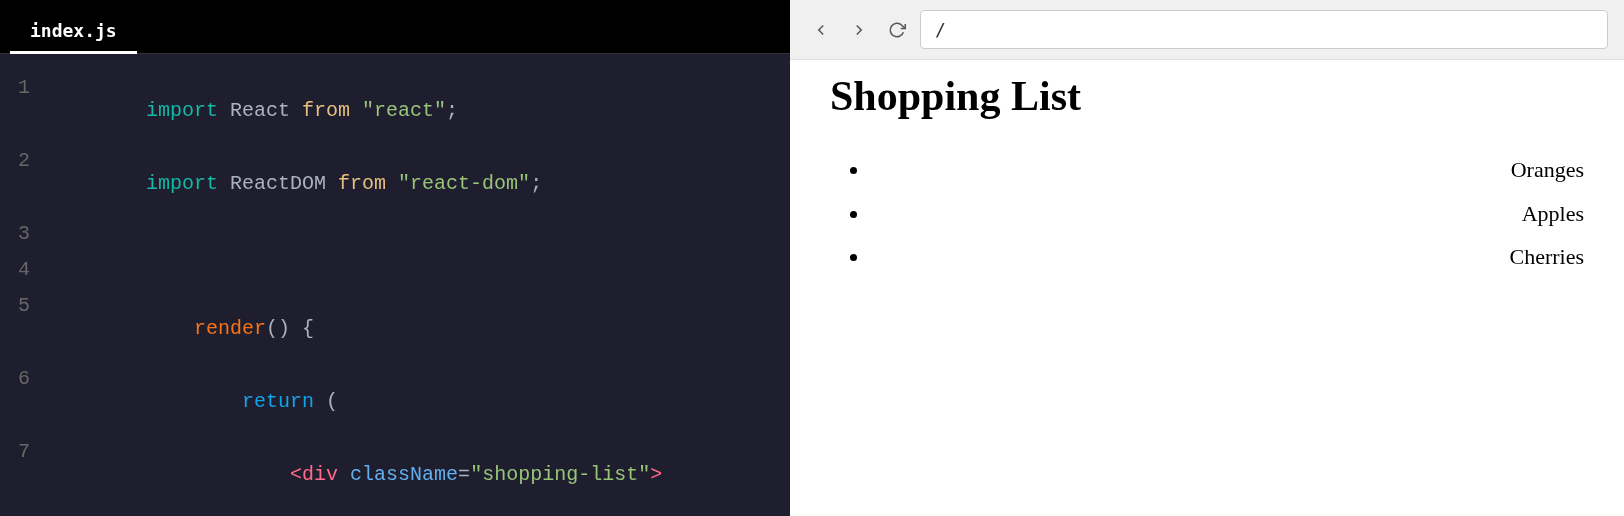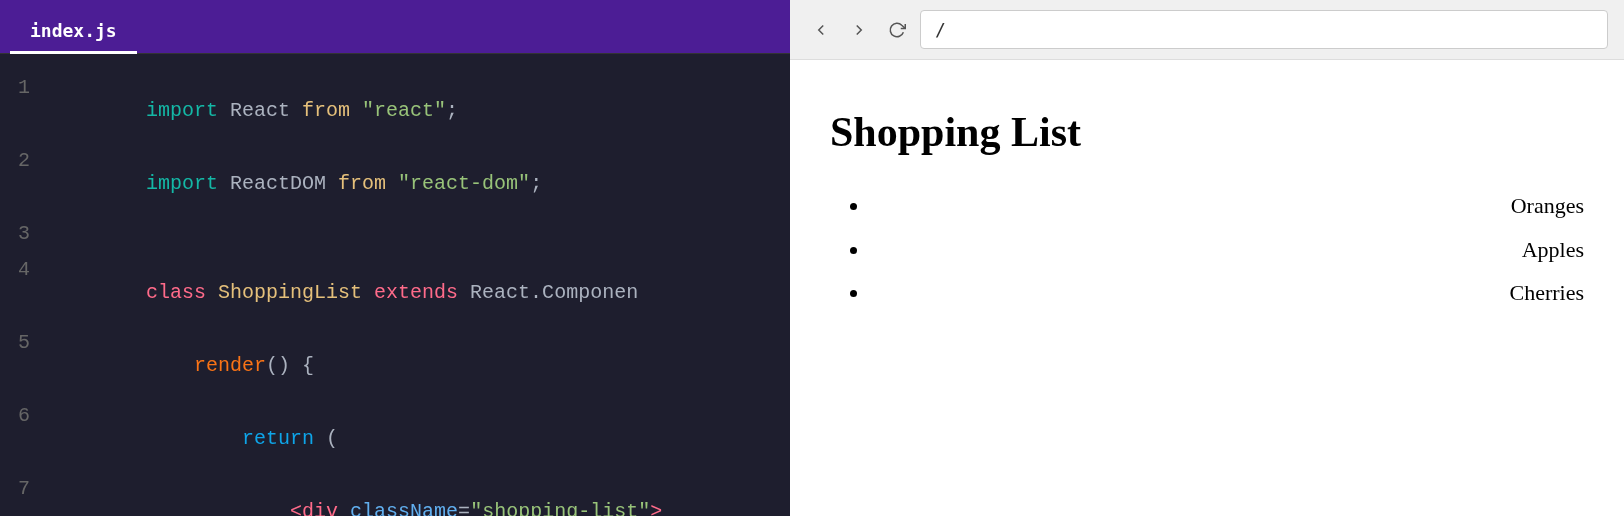--- a/index.html
+++ b/index.html
@@ -22,21 +22,21 @@
       height: 516px;
       background-color: #1e1e2e;
       display: flex;
       flex-direction: column;
       flex-shrink: 0;
     }
 
     .editor-tabs {
       display: flex;
       align-items: flex-end;
-      background-color: #4c1d95;
+      background-color: #000000;
       padding: 0 10px;
       padding-top: 10px;
       border-bottom: 1px solid #333;
     }
 
     .tab {
       padding: 10px 20px;
       font-size: 18px;
       font-family: monospace;
       cursor: pointer;
@@ -152,21 +152,21 @@
       border: 1px solid #ccc;
       border-radius: 4px;
       font-size: 18px;
       font-family: monospace;
       color: #333;
     }
 
     .browser-content {
       flex: 1;
       background-color: #ffffff;
-      padding: 48px 40px;
+      padding: 12px 40px;
     }
 
     .preview-title {
       font-family: Georgia, 'Times New Roman', serif;
       font-size: 42px;
       font-weight: bold;
       color: #000;
       margin-bottom: 30px;
     }
 
@@ -207,23 +207,20 @@
       </span>
     </div>
 
     <div class="code-line">
       <span class="line-number">3</span>
       <span class="line-content">&nbsp;</span>
     </div>
 
     <div class="code-line">
       <span class="line-number">4</span>
-      <span class="line-content">
-        <span class="kw-class">class</span><span class="plain"> </span><span class="cls-name">ShoppingList</span><span class="plain"> </span><span class="kw-extends">extends</span><span class="react-ref"> React.Componen</span>
-      </span>
     </div>
 
     <div class="code-line">
       <span class="line-number">5</span>
       <span class="line-content">
         <span class="plain">    </span><span class="kw-render">render</span><span class="plain">() {</span>
       </span>
     </div>
 
     <div class="code-line">

